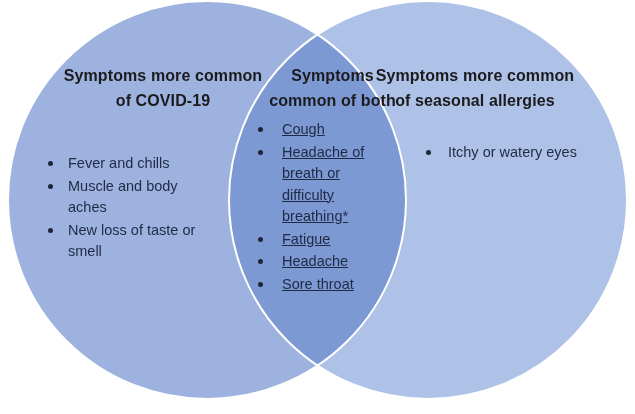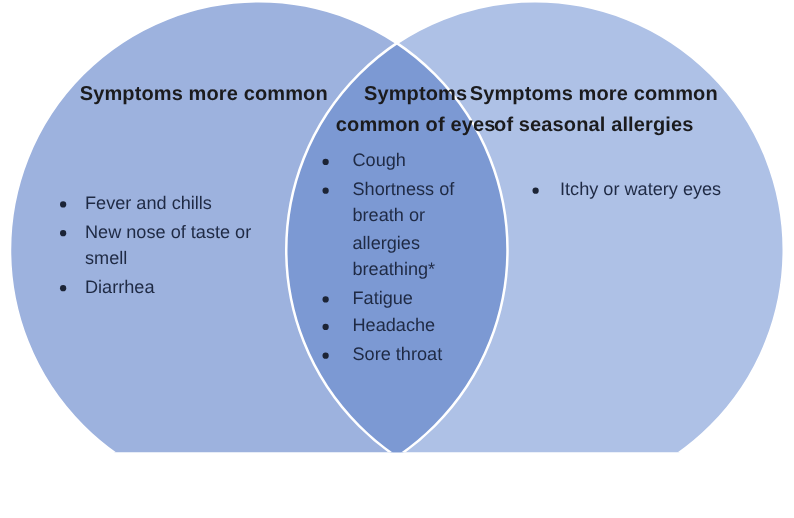--- a/index.html
+++ b/index.html
@@ -4,21 +4,21 @@
 <style>
   html, body {
     margin: 0;
     padding: 0;
     background: #ffffff;
     font-family: "Liberation Sans", sans-serif;
   }
   .canvas {
     position: relative;
     width: 635px;
-    height: 362px;
+    height: 414px;
     background: #ffffff;
     overflow: hidden;
   }
   .venn-svg {
     position: absolute;
     left: 0;
     top: 0;
   }
   .title {
     position: absolute;
@@ -50,61 +50,62 @@
     position: absolute;
     left: 3px;
     top: 8px;
     width: 5px;
     height: 5px;
     border-radius: 50%;
     background: #1c2436;
   }
   .list-left  { left: 45px;  top: 153px; width: 160px; }
   .list-left li  { padding-left: 23px; }
-  .list-middle { left: 255px; top: 119px; width: 127px; }
+  .list-middle { left: 255px; top: 119px; width: 127px; text-decoration: underline; }
   .list-middle li { padding-left: 27px; }
   .list-right { left: 423px; top: 142px; width: 180px; }
   .list-right li { padding-left: 25px; }
 </style>
 </head>
 <body>
 
 <div class="canvas">
 
   <svg class="venn-svg" width="635" height="414" viewBox="0 0 635 414">
     <circle cx="207" cy="200" r="199" fill="#9DB2DE"></circle>
     <circle cx="428" cy="200" r="199" fill="#AEC1E6"></circle>
     <path d="M 317.5 34.5 A 199 199 0 0 1 317.5 365.5 A 199 199 0 0 1 317.5 34.5 Z" fill="#7C99D3"></path>
     <circle cx="207" cy="200" r="199" fill="none" stroke-width="2" stroke="#FFFFFF"></circle>
     <circle cx="428" cy="200" r="199" fill="none" stroke-width="2" stroke="#FFFFFF"></circle>
   </svg>
 
   <div class="title title-left">
     <div>Symptoms more common</div>
+    <div>of COVID-19</div>
   </div>
 
   <div class="title title-middle">
     <div>Symptoms</div>
-    <div>common of eyes</div>
+    <div>common of both</div>
   </div>
 
   <div class="title title-right">
     <div>Symptoms more common</div>
     <div>of seasonal allergies</div>
   </div>
 
   <ul class="list list-left">
     <li>Fever and chills</li>
-    <li>New nose of taste or smell</li>
-    <li>Diarrhea</li>
+    <li>Muscle and body aches</li>
+    <li>New loss of taste or smell</li>
   </ul>
 
   <ul class="list list-middle">
     <li>Cough</li>
-    <li>Shortness of breath or allergies breathing*</li>
+    <li>Headache of breath or difficulty breathing*</li>
     <li>Fatigue</li>
     <li>Headache</li>
     <li>Sore throat</li>
   </ul>
 
   <ul class="list list-right">
     <li>Itchy or watery eyes</li>
   </ul>
 
 </div>

